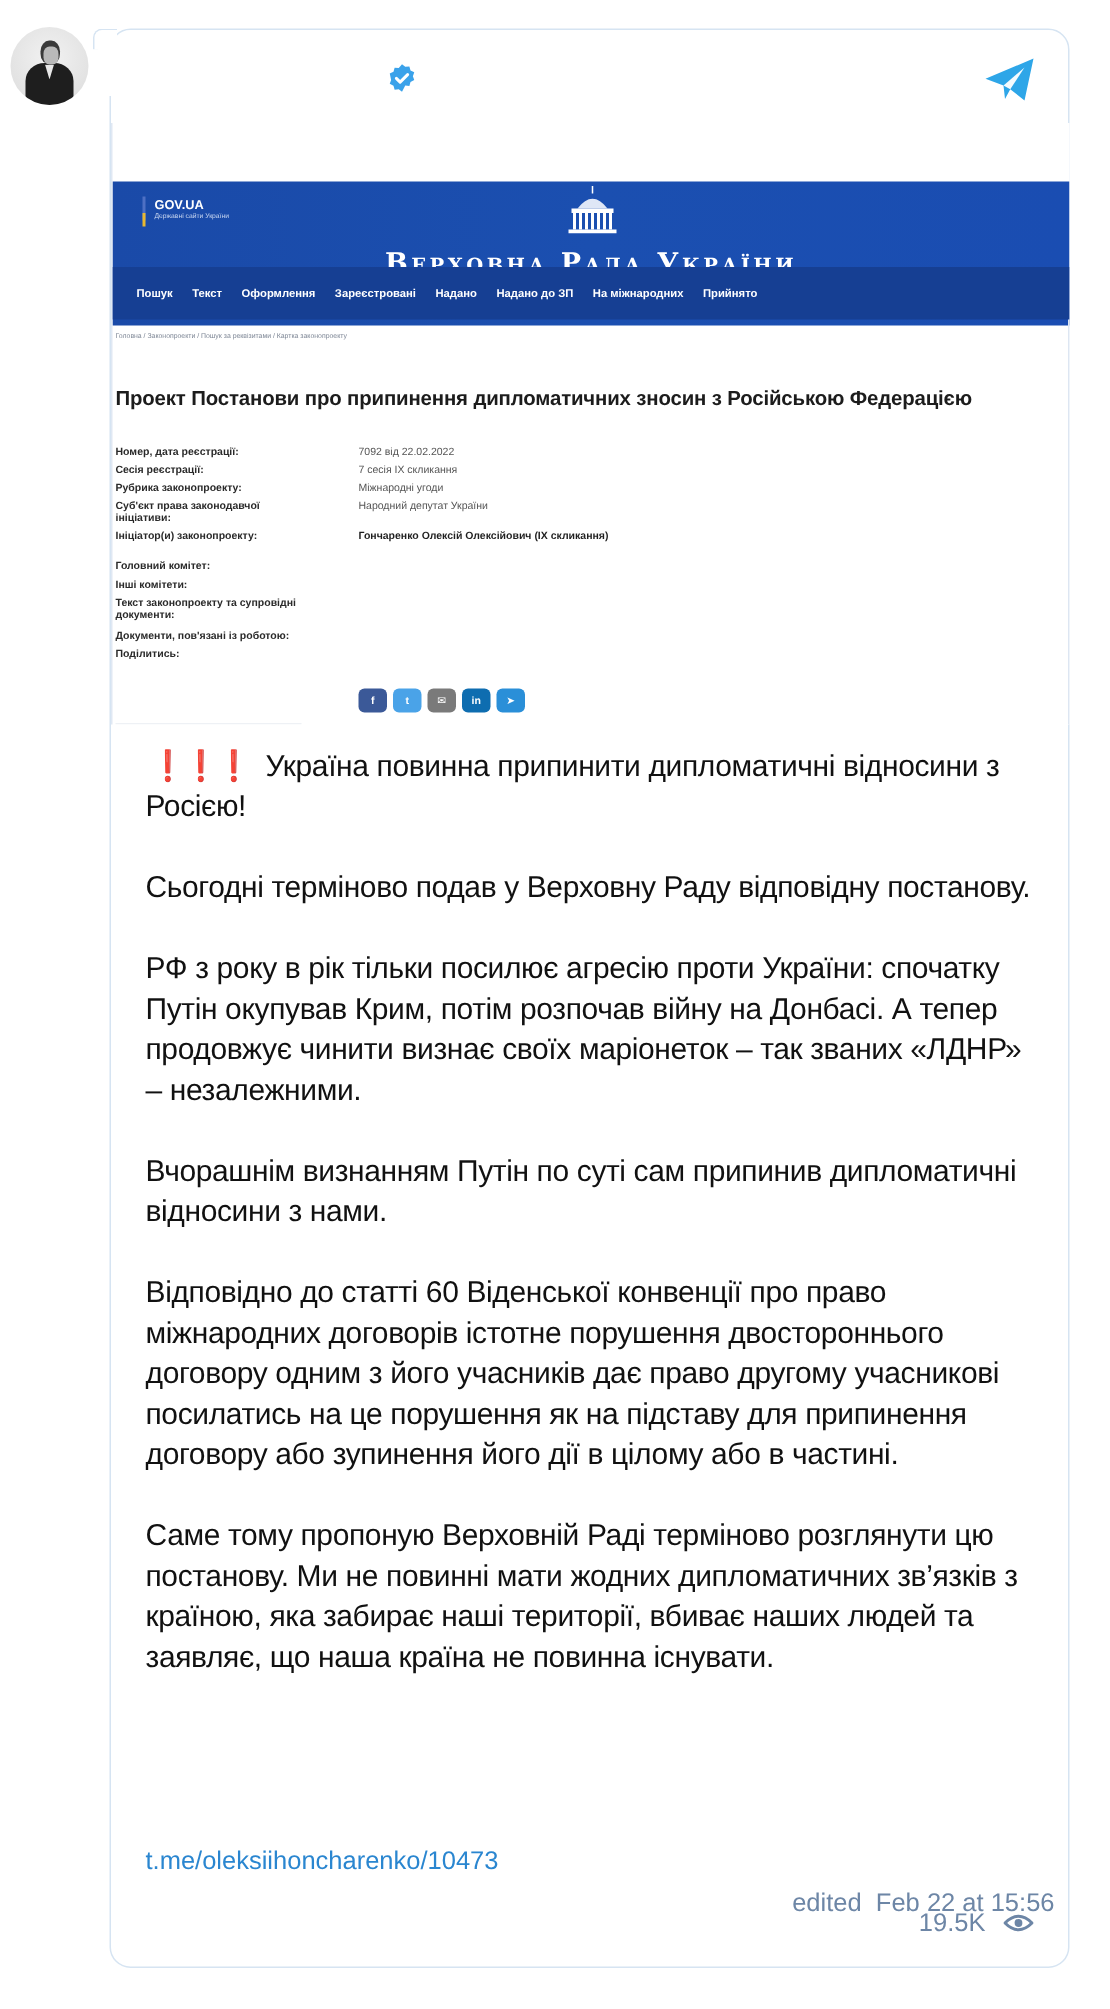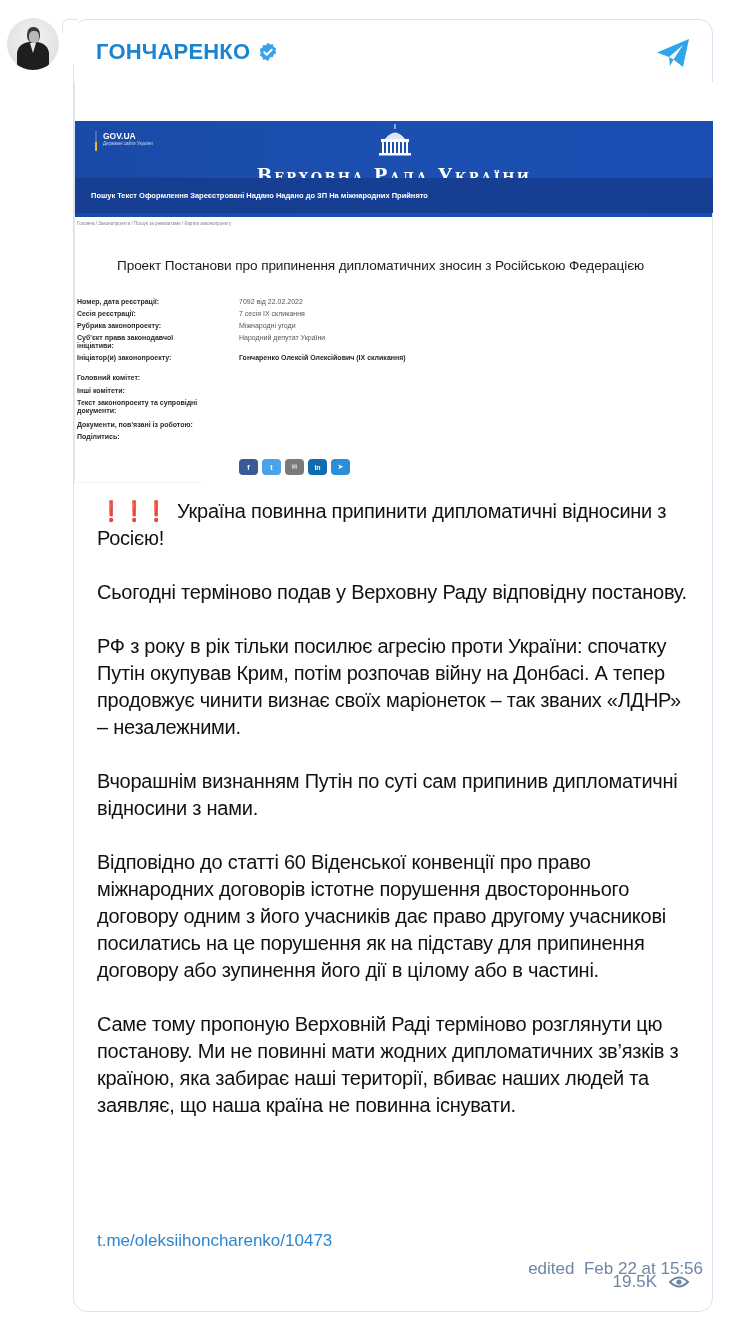--- a/index.html
+++ b/index.html
@@ -40,23 +40,23 @@
   }
   .govua { position: absolute; left: 20px; top: 10px; border-left: 2px solid #4e70c4; padding-left: 6px; }
   .govua .bar { position: absolute; left: -2px; top: 11px; width: 2px; height: 9px; background: #e8b830; }
   .govua .t1 { color: #fff; font-size: 8.5px; font-weight: bold; line-height: 10px; }
   .govua .t2 { color: #c8d6f0; font-size: 4.5px; line-height: 6px; }
   .building { position: absolute; left: 296px; top: 3px; width: 48px; height: 32px; }
   .vr-title { position: absolute; left: 0; width: 100%; top: 44px; text-align: center; color: #fff; font-family: "DejaVu Serif", serif; font-size: 18px; font-weight: bold; letter-spacing: 2.3px; font-variant: small-caps; }
   .vr-sub { position: absolute; left: 0; width: 100%; top: 65px; text-align: center; color: #c7d5f0; font-size: 5.5px; }
   .vr-sub2 { position: absolute; left: 0; width: 100%; top: 74px; text-align: center; color: #e6ecf8; font-size: 5.5px; font-weight: bold; }
   .embed-nav { position: absolute; left: 0; top: 96px; width: 100%; height: 35px; background: #163f93; display: flex; align-items: center; padding-left: 16px; gap: 0; }
-  .embed-nav span { color: #fff; font-size: 7.5px; font-weight: bold; margin-right: 2px; white-space: nowrap; }
+  .embed-nav span { color: #fff; font-size: 7.5px; font-weight: bold; margin-right: 13px; white-space: nowrap; }
   .crumbs { position: absolute; left: 2px; top: 139px; font-size: 4.6px; color: #7c8594; white-space: nowrap; }
-  .bill-title { position: absolute; left: 2px; top: 176px; font-size: 13.6px; font-weight: normal; color: #1c1c1c; white-space: nowrap; letter-spacing: -0.1px; margin-left: 40px; }
+  .bill-title { position: absolute; left: 2px; top: 176px; font-size: 13.6px; font-weight: bold; color: #1c1c1c; white-space: nowrap; letter-spacing: -0.1px; }
   .fields { position: absolute; left: 2px; top: 216px; width: 600px; }
   .field { position: relative; font-size: 7px; line-height: 8px; }
   .field .k { position: absolute; left: 0; width: 130px; font-weight: bold; color: #2a2a2a; }
   .field .v { position: absolute; left: 162px; color: #555; white-space: nowrap; }
   .field .v.b { font-weight: bold; color: #1f1f1f; }
   .share { position: absolute; left: 164px; top: 377px; display: flex; gap: 4px; }
   .share div { width: 19px; height: 16px; border-radius: 4px; display: flex; align-items: center; justify-content: center; color: #fff; font-size: 7px; font-weight: bold; }
   .embed-bottom-line { position: absolute; left: 2px; top: 400px; width: 124px; height: 1px; background: #eef1f5; }
   .embed-right-edge { position: absolute; right: 0; top: 131px; width: 1px; height: 270px; background: #dde6f2; }
 
@@ -74,21 +74,20 @@
 
 <div class="avatar">
   <div class="body"></div>
     <div class="shirt"></div>
     <div class="head"></div>
     <div class="face"></div>
 </div>
 
 <div class="card">
   <div class="header">
-    <span class="channel-name">ГОНЧАРЕНКО</span>
     <svg class="verified" viewBox="0 0 24 24">
       <path fill="#3aa2ea" d="M12 1l2.6 2 3.3-.3.9 3.2 3 1.5-1.1 3.1 1.1 3.1-3 1.5-.9 3.2-3.3-.3L12 23l-2.6-2-3.3.3-.9-3.2-3-1.5 1.1-3.1L2.2 8.4l3-1.5.9-3.2 3.3.3z"></path>
       <path d="M7.5 12.3l3 3 6-6" stroke="#fff" stroke-width="2.4" fill="none" stroke-linecap="round" stroke-linejoin="round"></path>
     </svg>
     <svg class="tg-icon" viewBox="0 0 34 30">
       <path fill="#2ea6e8" d="M1 14.5 L33 1 L27 29 L17.5 21.5 L14 28 L13 19 Z"></path>
       <path fill="#fff" d="M13 19 L27 7 L17.5 21.5 Z" opacity="0.95"></path>
     </svg>
   </div>
 

